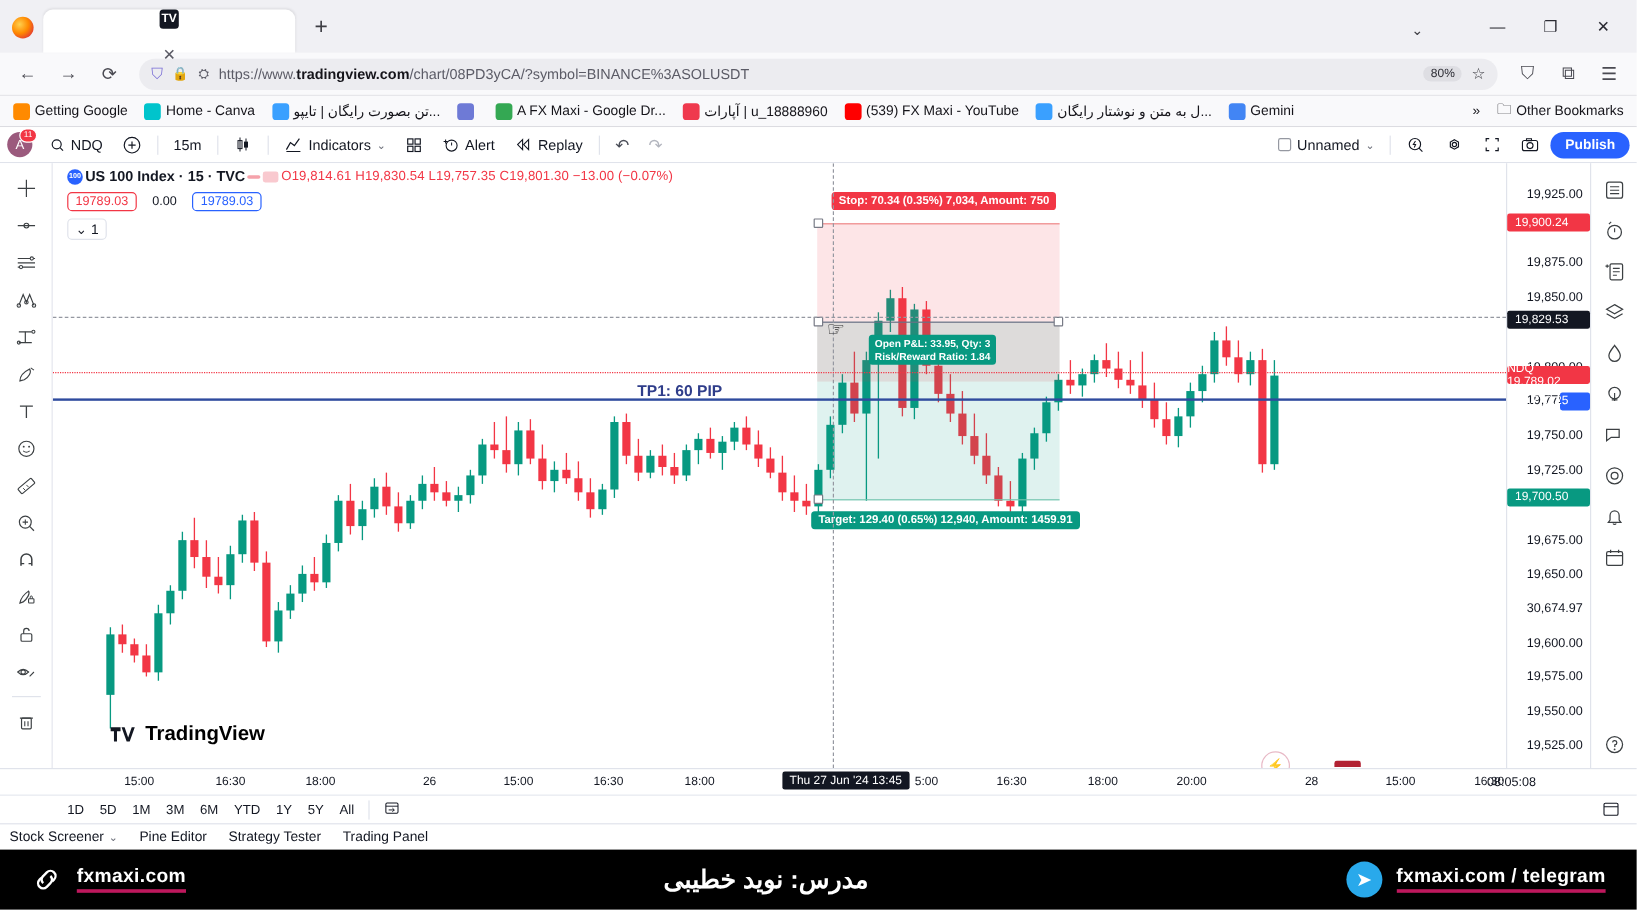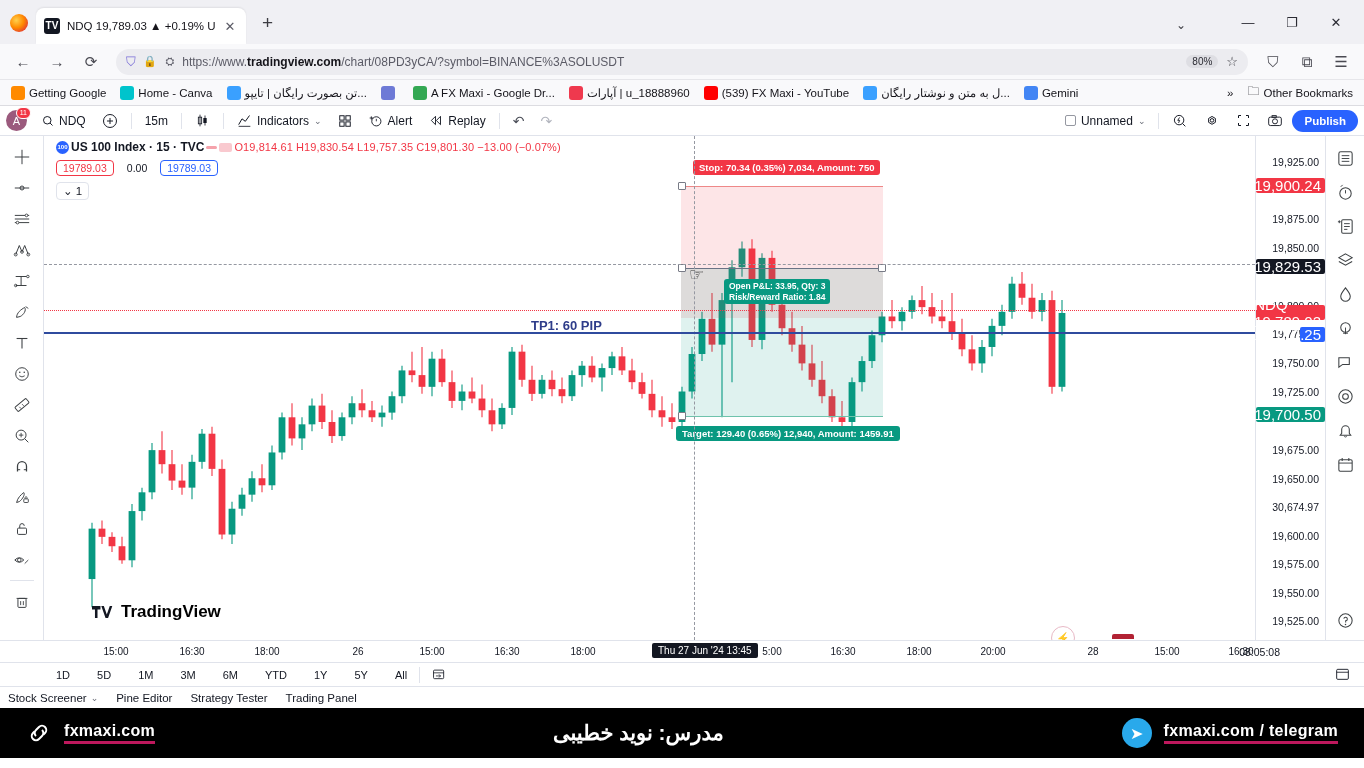--- a/index.html
+++ b/index.html
@@ -8,21 +8,21 @@
     font-family:"Liberation Sans", sans-serif;
     background:#ffffff; color:#131722;
     -webkit-font-smoothing:antialiased;
   }
   
   .browser-top { height:44px; background:#f0f0f4; display:flex; align-items:flex-end; position:relative; }
   .ff-logo { width:18px; height:18px; border-radius:50%;
     background:radial-gradient(circle at 35% 35%, #ffd04d 0%, #ff8a00 45%, #e8462a 75%, #b4238f 100%);
     margin:0 8px 12px 10px; flex:none; }
   .tab { width:210px; height:36px; background:#ffffff; border-radius:8px 8px 0 0;
-    display:flex; align-items:center; padding:0 8px; gap:7px; box-shadow:0 -1px 2px rgba(0,0,0,.07); }
+    display:flex; align-items:center; padding:0 8px; gap:7px; box-shadow:0 -1px 2px rgba(0,0,0,.07);flex-direction:column; }
   .tab-fav { width:16px; height:16px; background:#131722; border-radius:3px; flex:none;
     color:#fff; font-size:10px; font-weight:bold; display:flex; align-items:center; justify-content:center; line-height:1;}
   .tab-title { font-size:11.5px; white-space:nowrap; overflow:hidden; flex:1; color:#15141a; }
   .tab-close { font-size:13px; color:#5b5b66; cursor:pointer; width:16px; text-align:center;}
   .new-tab { font-size:19px; color:#3d3d43; margin:0 0 10px 16px; cursor:pointer; }
   .win-btns { position:absolute; right:6px; bottom:8px; display:flex; gap:0px; align-items:center;}
   .win-btn { width:44px; height:28px; display:flex; align-items:center; justify-content:center;
     font-size:13px; color:#2b2b33; cursor:pointer;}
   .chev-down { position:absolute; right:178px; bottom:12px; font-size:12px; color:#3d3d43; cursor:pointer;}
 
@@ -79,21 +79,21 @@
   .sym-name { font-weight:600; font-size:12px; }
   .ohlc { color:#f23645; font-size:11px; letter-spacing:.1px;}
   .pillrow { display:flex; align-items:center; gap:7px; margin-top:6px; font-size:10.5px;}
   .pill { border:1px solid #f23645; color:#f23645; border-radius:4px; padding:1px 6px; }
   .pill.blue { border-color:#2962ff; color:#2962ff; }
   .pill.plain { border:none; color:#131722;}
   .pill.box { border:1px solid #e0e3eb; color:#131722; margin-top:6px; display:inline-block;}
 
   
   .plab { position:absolute; right:0; height:15px; display:flex; align-items:center; justify-content:flex-end;
-    padding-right:4px; font-size:15px; color:#fff; border-radius:2px;}
+    padding-right:18px; font-size:10px; color:#fff; border-radius:2px;}
   .ptick { position:absolute; right:6px; font-size:10.5px; color:#131722;}
 
   
   .stop-zone { position:absolute; background:rgba(242,54,69,.13); border:none;}
   .target-zone { position:absolute; background:rgba(8,153,129,.13); }
   .lbl-stop { position:absolute; background:#f23645; color:#fff; font-size:9.5px; font-weight:bold;
     padding:2px 6px; border-radius:3px; white-space:nowrap;}
   .lbl-target { position:absolute; background:#089981; color:#fff; font-size:9.5px; font-weight:bold;
     padding:2px 6px; border-radius:3px; white-space:nowrap;}
   .lbl-pl { position:absolute; background:#089981; color:#fff; font-size:8.5px; font-weight:bold;
@@ -793,21 +793,21 @@
     <div class="ttick" style="left: 919px;">18:00</div>
     <div class="ttick" style="left: 993px;">20:00</div>
     <div class="ttick" style="left: 1093px;">28</div>
     <div class="ttick" style="left: 1167px;">15:00</div>
     <div class="ttick" style="left: 1241px;">16:30</div>
     <div class="tcursor" style="left: 652px;">Thu 27 Jun '24   13:45</div>
   </div>
 
 <div class="tfbar">
   <div style="width:40px;"></div>
-  <div id="tfs" style="display:flex;gap:15px;">
+  <div id="tfs" style="display:flex;gap:1px;">
       <div class="tf">1D</div>
       <div class="tf">5D</div>
       <div class="tf">1M</div>
       <div class="tf">3M</div>
       <div class="tf">6M</div>
       <div class="tf">YTD</div>
       <div class="tf">1Y</div>
       <div class="tf">5Y</div>
       <div class="tf">All</div>
     </div>

